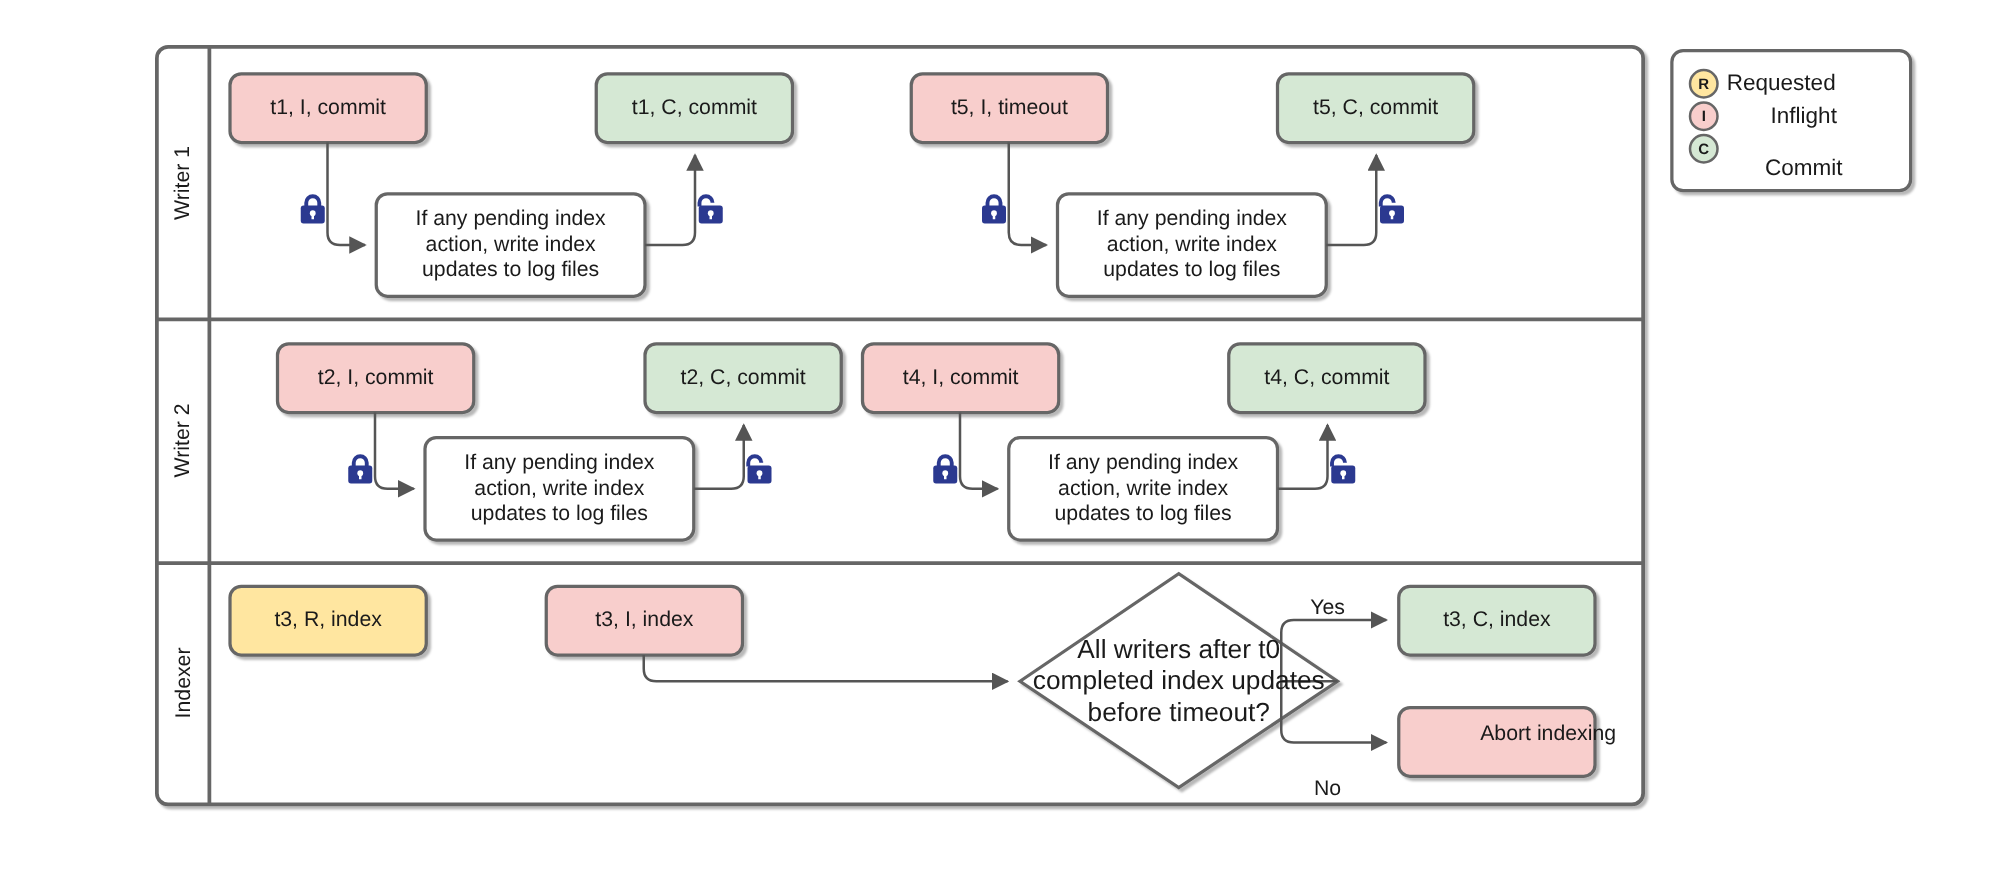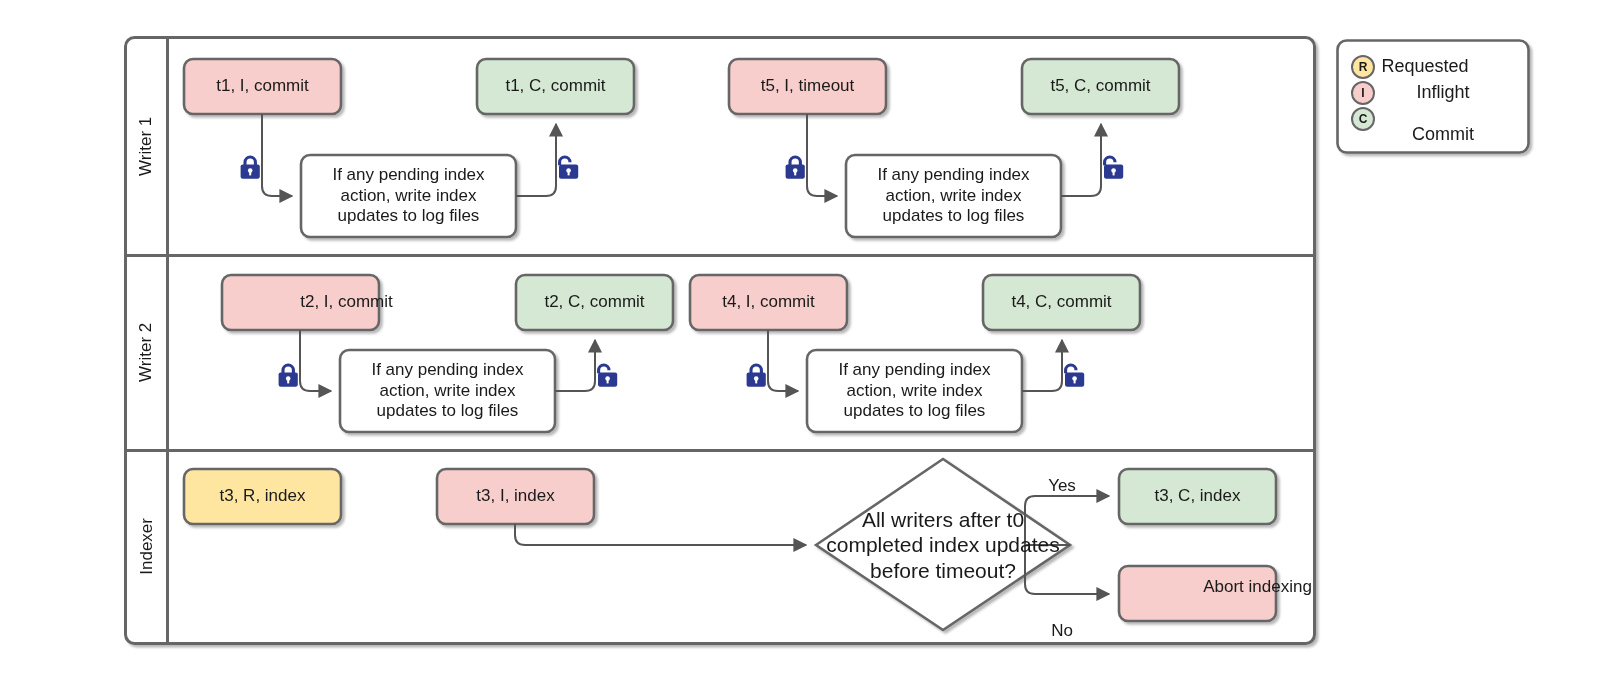--- a/index.html
+++ b/index.html
@@ -154,35 +154,35 @@
   <div class="tx node-lbl" style="left:477px;top:59px;width:157px;height:55px;">t1, C, commit</div>
   <div class="tx node-lbl" style="left:729px;top:59px;width:157px;height:55px;">t5, I, timeout</div>
   <div class="tx node-lbl" style="left:1022px;top:59px;width:157px;height:55px;">t5, C, commit</div>
   <div class="tx proc-lbl" style="left:301px;top:155px;width:215px;height:82px;">If any pending index
 action, write index
 updates to log files</div>
   <div class="tx proc-lbl" style="left:846px;top:155px;width:215px;height:82px;">If any pending index
 action, write index
 updates to log files</div>
 
-  <div class="tx node-lbl" style="left:222px;top:275px;width:157px;height:55px;padding-left:46px;">t2, I, commit</div>
+  <div class="tx node-lbl" style="left:222px;top:275px;width:157px;height:55px;">t2, I, commit</div>
   <div class="tx node-lbl" style="left:516px;top:275px;width:157px;height:55px;">t2, C, commit</div>
   <div class="tx node-lbl" style="left:690px;top:275px;width:157px;height:55px;">t4, I, commit</div>
   <div class="tx node-lbl" style="left:983px;top:275px;width:157px;height:55px;text-align:center;">t4, C, commit</div>
   <div class="tx proc-lbl" style="left:340px;top:350px;width:215px;height:82px;">If any pending index
 action, write index
 updates to log files</div>
   <div class="tx proc-lbl" style="left:807px;top:350px;width:215px;height:82px;">If any pending index
 action, write index
 updates to log files</div>
 
   <div class="tx node-lbl" style="left:184px;top:469px;width:157px;height:55px;">t3, R, index</div>
   <div class="tx node-lbl" style="left:437px;top:469px;width:157px;height:55px;">t3, I, index</div>
   <div class="tx node-lbl" style="left:1119px;top:469px;width:157px;height:55px;text-align:center;">t3, C, index</div>
-  <div class="tx node-lbl" style="left:1179px;top:566px;width:157px;height:42px;">Abort indexing</div>
+  <div class="tx node-lbl" style="left:1119px;top:566px;width:157px;height:42px;padding-left:41px;">Abort indexing</div>
   <div class="tx dia-lbl" style="left:818px;top:505px;width:250px;height:80px;">All writers after t0
 completed index updates
 before timeout?</div>
   <div class="tx edge-lbl" style="left:1032px;top:475px;width:60px;height:22px;">Yes</div>
   <div class="tx edge-lbl" style="left:1032px;top:592px;width:60px;height:22px;margin-top:28px;">No</div>
 
   <div class="tx leg-badge" style="left:1352px;top:56px;width:22px;height:22px;">R</div>
   <div class="tx leg-badge" style="left:1352px;top:82px;width:22px;height:22px;">I</div>
   <div class="tx leg-badge" style="left:1352px;top:108px;width:22px;height:22px;">C</div>
 

